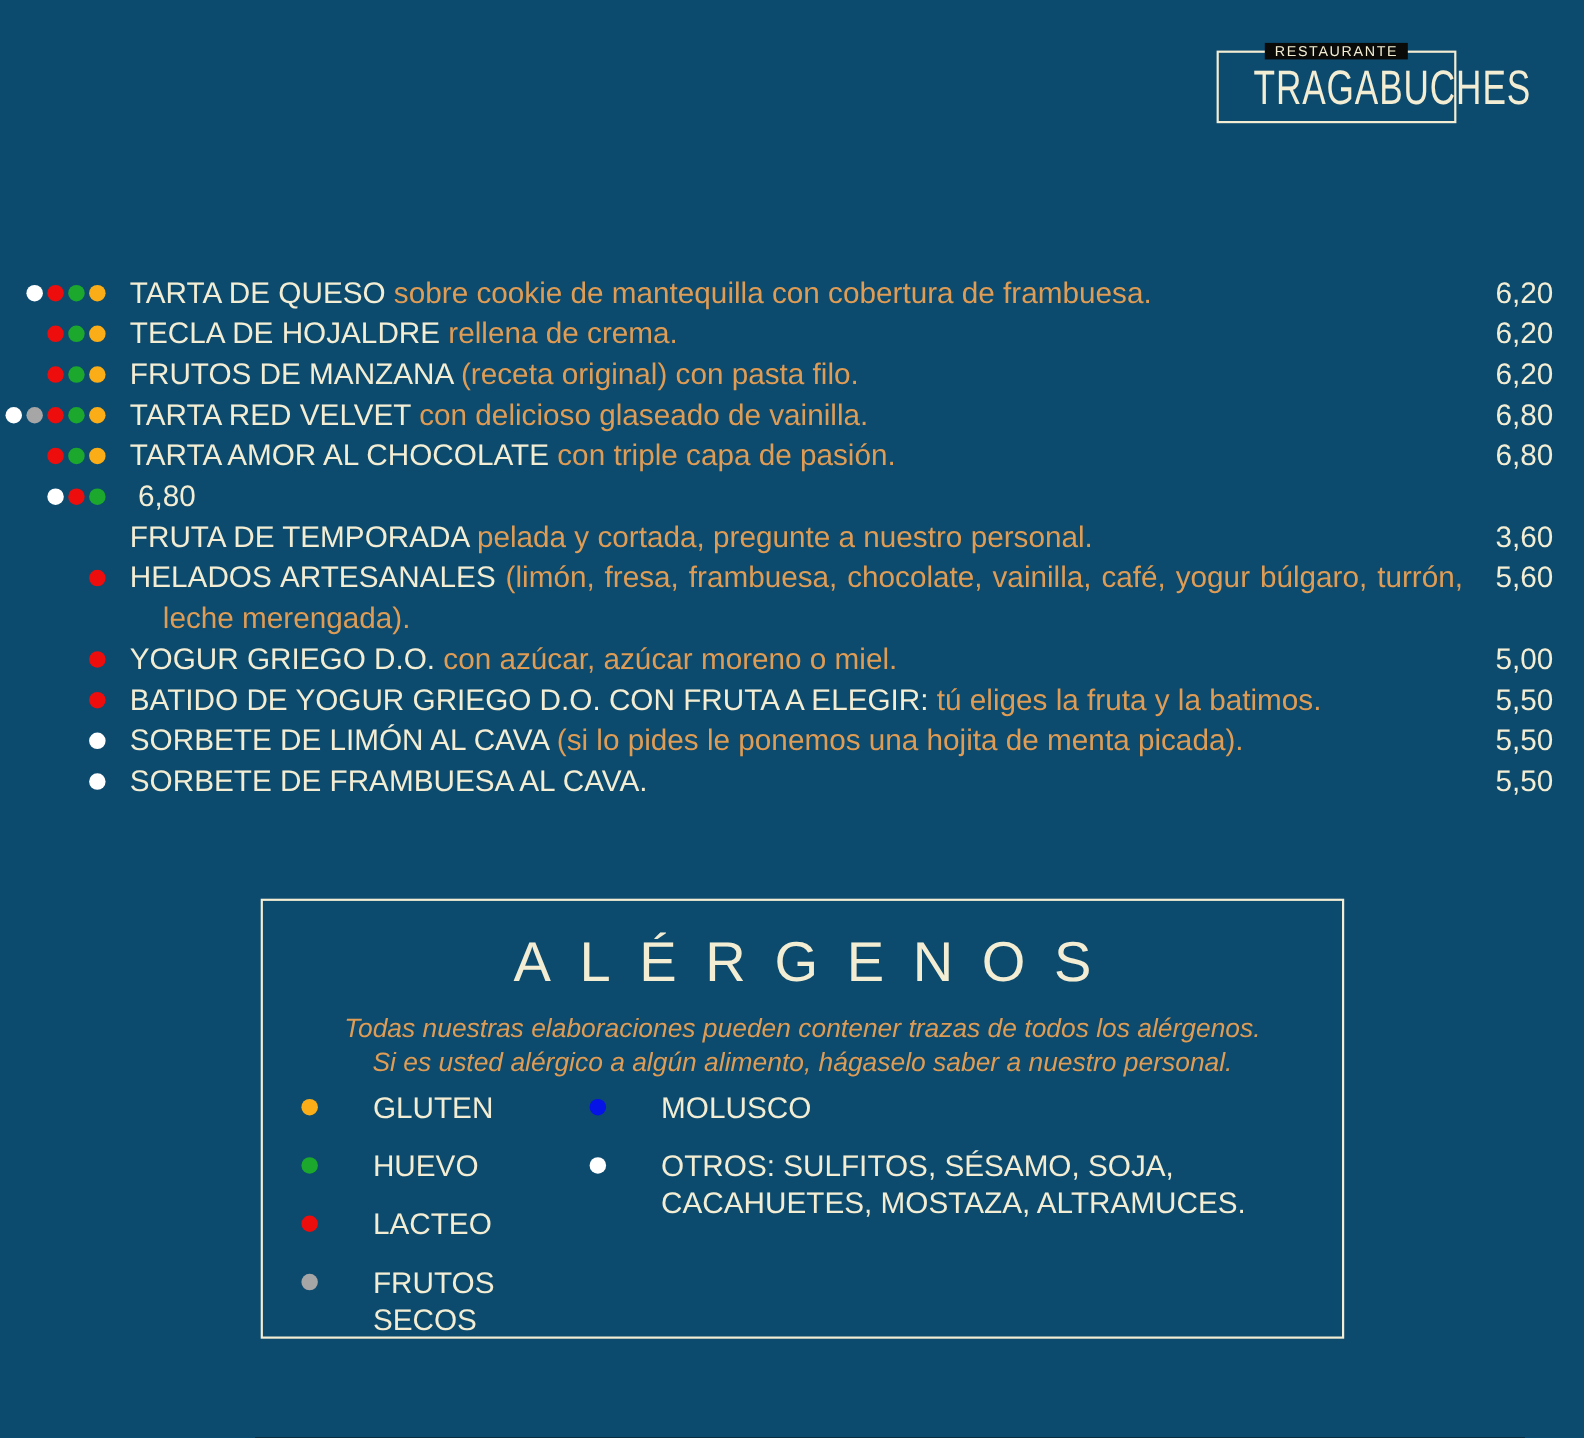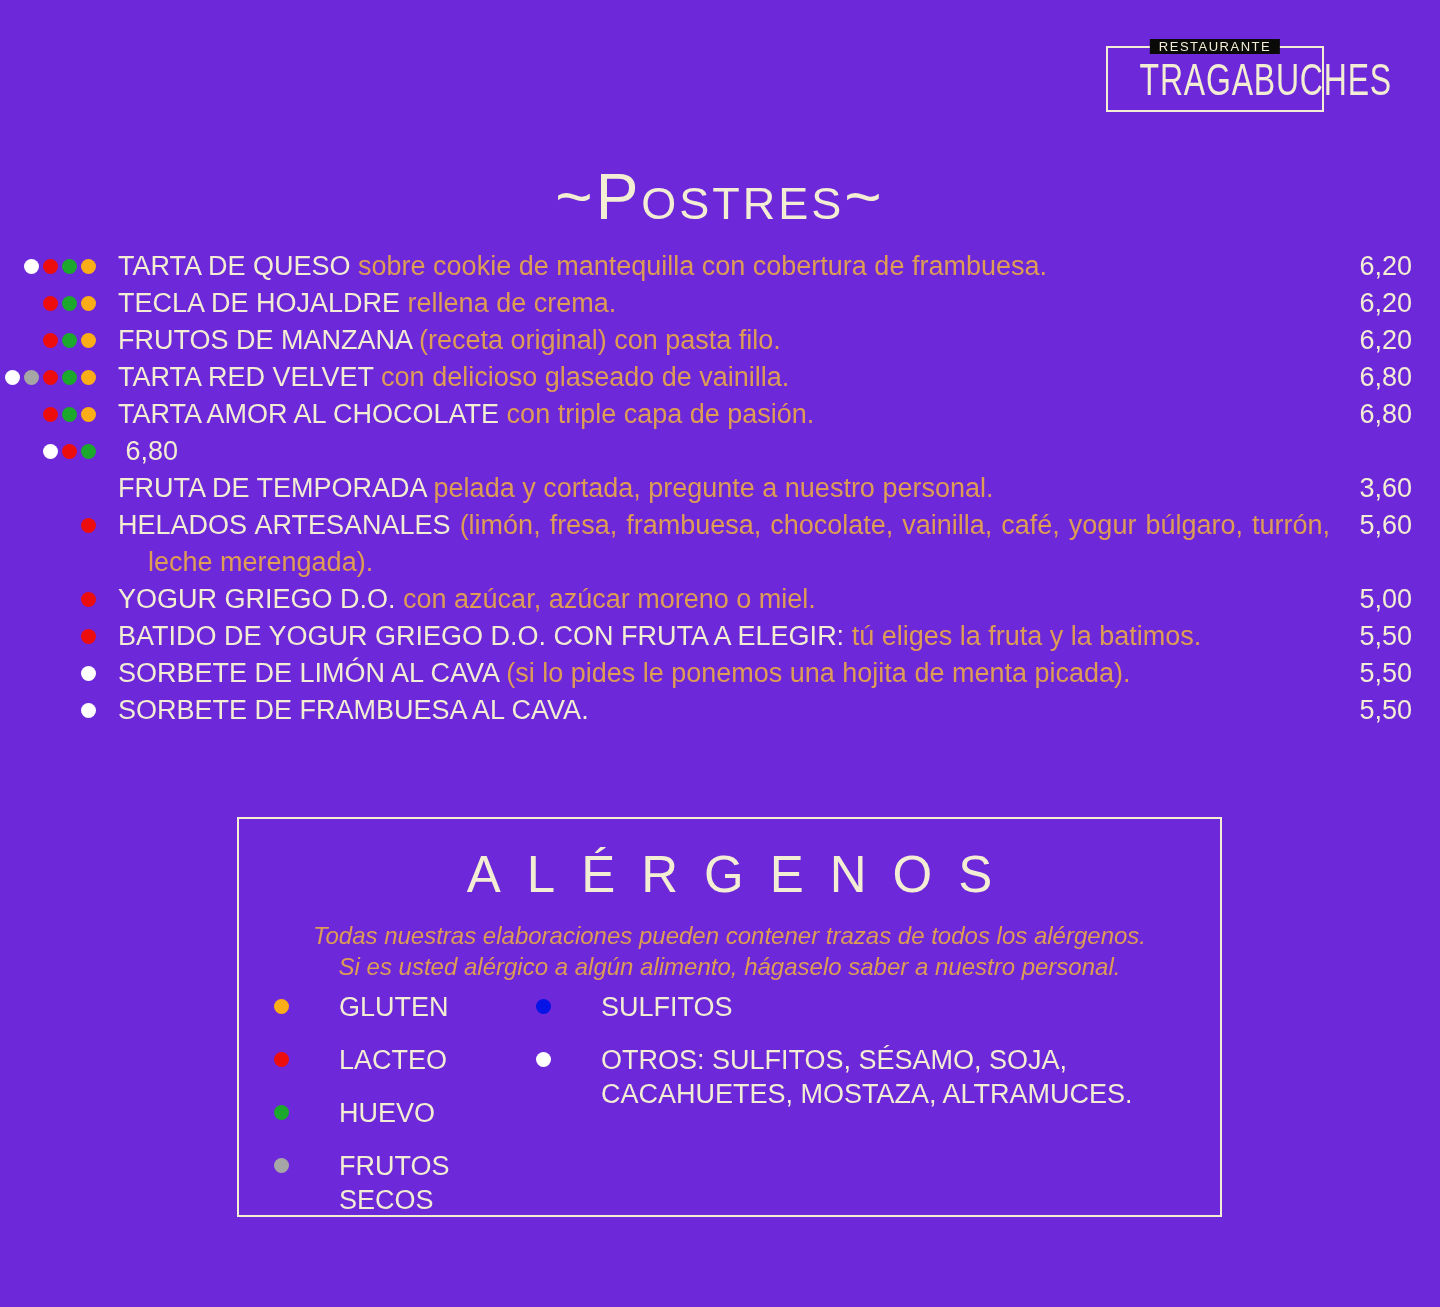--- a/index.html
+++ b/index.html
@@ -1,17 +1,17 @@
 <!DOCTYPE html>
 <html><head>
 <meta charset="utf-8">
 <style>
   html,body { margin:0; padding:0; background:#0A0A08; }
   body { width:1440px; height:1307px; font-family:"Liberation Sans", sans-serif; }
-  .page { position:relative; width:1440px; height:1307px; background:#6d28d9; overflow:hidden; }
+  .page { position:relative; width:1440px; height:1307px; background:#0c4a6e; overflow:hidden; }
 
   
   .logo { position:absolute; left:1106px; top:46px; width:218px; height:66px;
           border:2px solid #F2EDD3; box-sizing:border-box; }
   .logo-sub { position:absolute; top:-9px; left:50%; transform:translateX(-50%);
               background:#0A0A08; padding:0 9px; font-size:13px; letter-spacing:1.5px;
               color:#F2EDD3; white-space:nowrap; }
   .logo-main { width:100%; height:62px; line-height:64px; text-align:center;
                color:#F2EDD3; font-size:40px; letter-spacing:1px; white-space:nowrap; }
   .logo-main > span { display:inline-block; transform:scale(0.80,1.10); transform-origin:center; }
@@ -54,21 +54,20 @@
 
 <div class="page">
 
   <div class="logo">
     <div class="logo-sub">RESTAURANTE</div>
     <div class="logo-main">
       <span>TRAGABUCHES</span>
     </div>
   </div>
 
-  <h1 class="title">~Postres~</h1>
 
   <div class="menu">
   <div class="menu-row">
     <div class="dots-col">
           <span class="dot" style="background: rgb(255, 255, 255);"></span>
           <span class="dot" style="background: rgb(238, 13, 13);"></span>
           <span class="dot" style="background: rgb(28, 168, 44);"></span>
           <span class="dot" style="background: rgb(251, 173, 24);"></span>
         </div>
     <div class="item-text"><span class="item-name">TARTA DE QUESO</span> <span class="item-description">sobre cookie de mantequilla con cobertura de frambuesa.</span></div>
@@ -180,38 +179,38 @@
       <span>Si es usted alérgico a algún alimento, hágaselo saber a nuestro personal.</span>
     </p>
     <div class="legend">
       <div class="legend-col-left">
   <div class="legend-item">
     <span class="dot legend-dot" style="background: rgb(251, 173, 24);"></span>
     <span class="legend-label">GLUTEN</span>
   </div>
 
   <div class="legend-item">
+    <span class="dot legend-dot" style="background: rgb(28, 168, 44);"></span>
+    <span class="legend-label">HUEVO</span>
+  </div>
+
+  <div class="legend-item">
     <span class="dot legend-dot" style="background: rgb(238, 13, 13);"></span>
     <span class="legend-label">LACTEO</span>
   </div>
 
   <div class="legend-item">
-    <span class="dot legend-dot" style="background: rgb(28, 168, 44);"></span>
-    <span class="legend-label">HUEVO</span>
-  </div>
-
-  <div class="legend-item">
     <span class="dot legend-dot" style="background: rgb(166, 166, 166);"></span>
     <span class="legend-label">FRUTOS SECOS</span>
   </div>
 </div>
       <div class="legend-col-right">
   <div class="legend-item">
     <span class="dot legend-dot" style="background: rgb(5, 19, 230);"></span>
-    <span class="legend-label">SULFITOS</span>
+    <span class="legend-label">MOLUSCO</span>
   </div>
 
 
   <div class="legend-item">
     <span class="dot legend-dot" style="background: rgb(255, 255, 255);"></span>
     <span class="legend-label">OTROS: SULFITOS, SÉSAMO, SOJA, CACAHUETES, MOSTAZA, ALTRAMUCES.</span>
   </div>
 </div>
     </div>
   </div>

